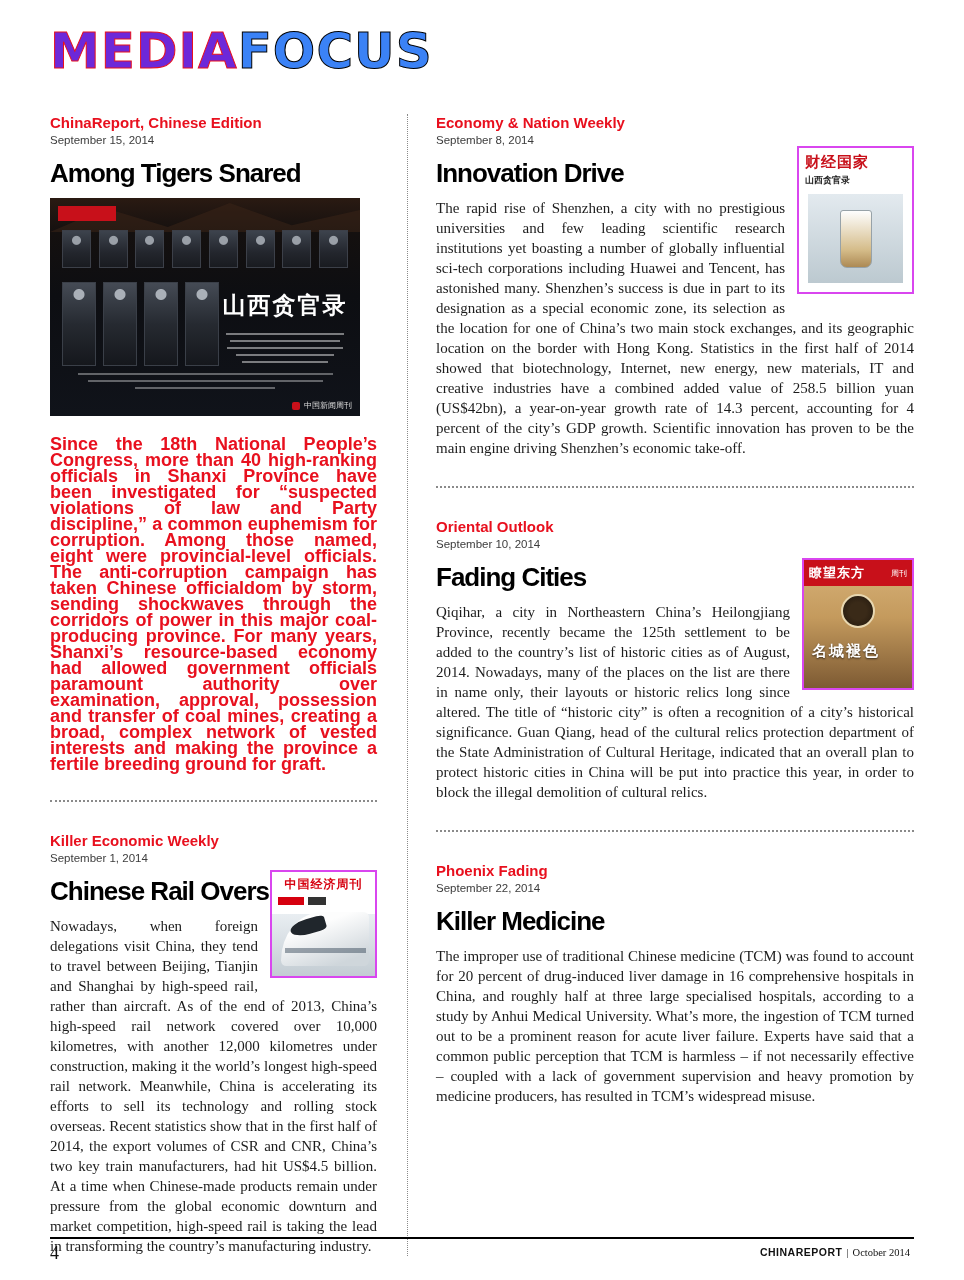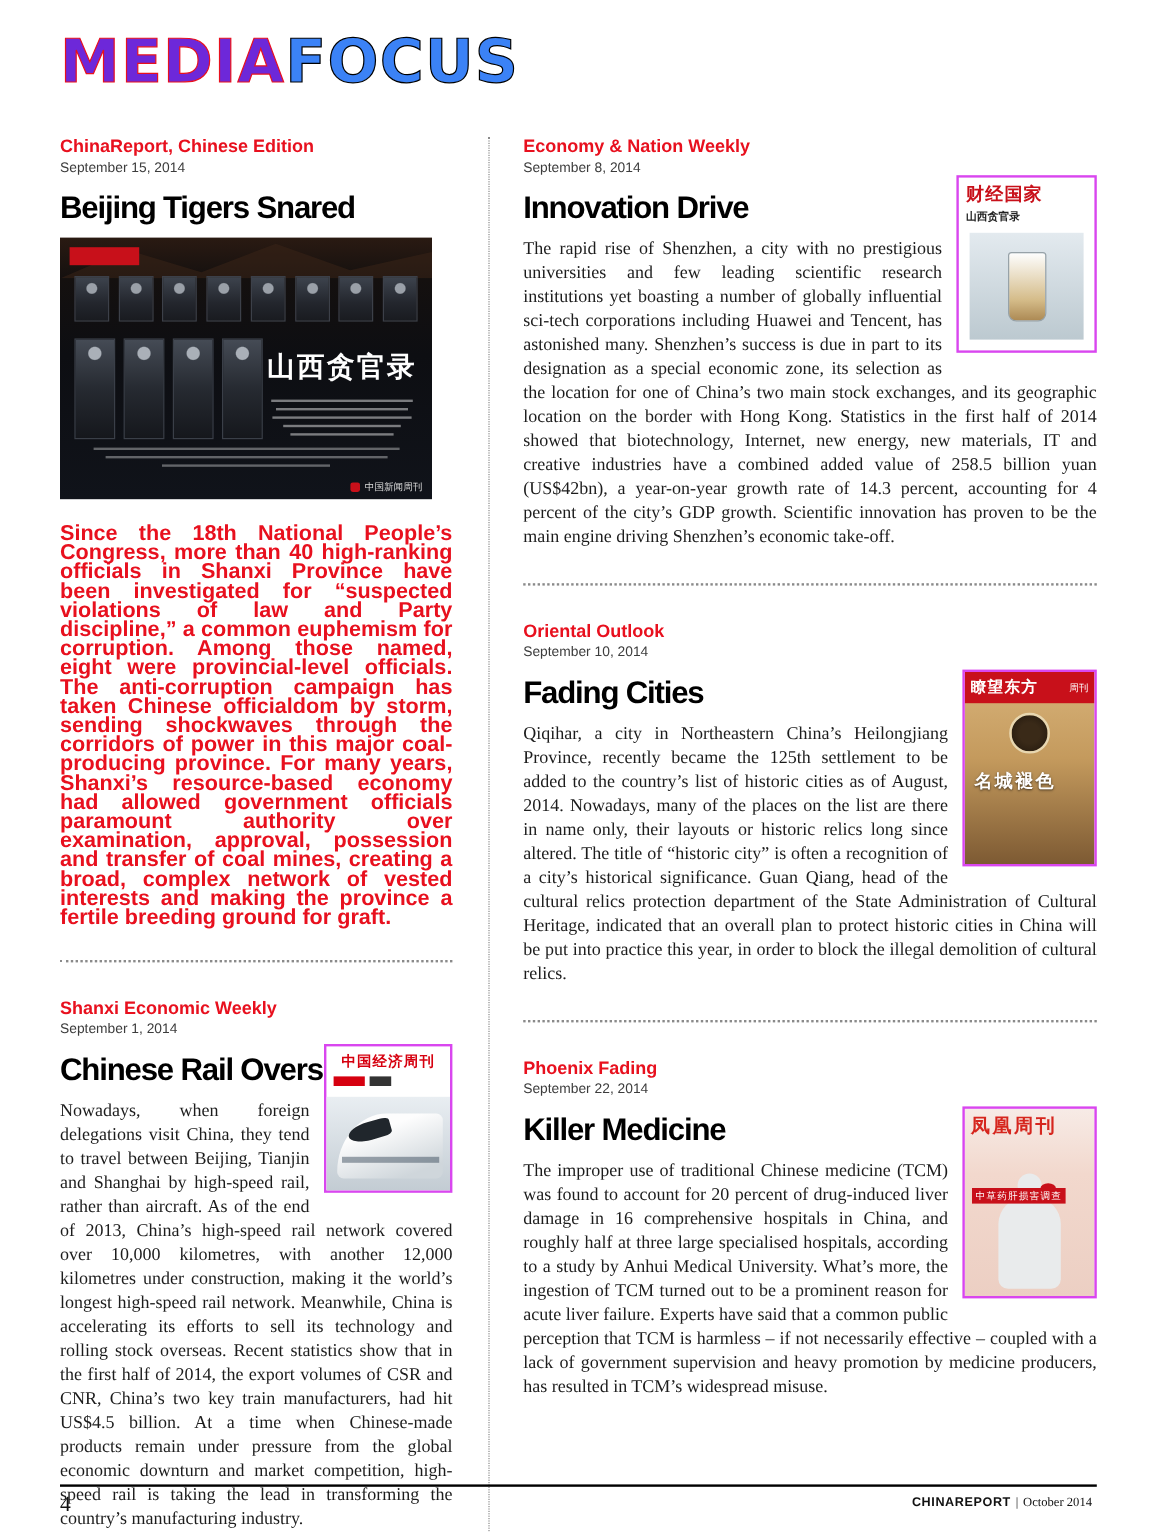--- a/index.html
+++ b/index.html
@@ -62,21 +62,21 @@
 
   .cover-econ { width:117px; height:148px; margin-top:-52px; }
   .ce-masthead { color:#c8101a; font-weight:700; font-size:15px; padding:5px 6px 0; letter-spacing:1px; }
   .ce-story { font-size:9px; color:#222; padding:2px 6px 0; font-weight:700; }
   .ce-photo { position:absolute; left:9px; right:9px; top:46px; bottom:9px;
     background:linear-gradient(180deg,#e3eaef 0%, #bcc9d0 100%); }
   .ce-glass { position:absolute; left:50%; top:18%; transform:translateX(-50%); width:32px; height:58px;
     background:linear-gradient(180deg, rgba(255,255,255,.95) 0%, rgba(214,183,122,.85) 70%, rgba(170,130,70,.9) 100%);
     border:1px solid #97a2a8; border-radius:3px 3px 7px 7px; }
 
-  .cover-orient { width:112px; height:164px; margin-top:-44px;
+  .cover-orient { width:112px; height:132px; margin-top:-44px;
     background:linear-gradient(180deg,#d8b37a 0%, #c49a5d 45%, #7d5a33 100%); }
   .co-band { background:#c8101a; color:#fff; display:flex; justify-content:space-between; align-items:center;
     padding:4px 5px; }
   .co-band-main { font-weight:700; font-size:13px; letter-spacing:1px; }
   .co-band-small { font-size:8px; }
   .co-emblem { position:absolute; left:50%; top:34px; transform:translateX(-50%); width:34px; height:34px;
     border-radius:50%; border:2px solid #e8d7b0;
     background:radial-gradient(circle,#3a2a18 40%, #20160c 100%); }
   .co-story { position:absolute; left:8px; top:82px; color:#fff; font-weight:700; font-size:15px;
     letter-spacing:2px; text-shadow:0 1px 2px rgba(0,0,0,.65); }
@@ -87,21 +87,21 @@
   .cp-figure { position:absolute; left:50%; bottom:6px; transform:translateX(-50%); width:56px; height:96px; }
   .cp-figure:before { content:""; position:absolute; left:50%; top:0; transform:translateX(-50%);
     width:20px; height:20px; border-radius:50%; background:#e9ebec; }
   .cp-figure:after { content:""; position:absolute; left:50%; top:20px; transform:translateX(-50%);
     width:52px; height:76px; border-radius:22px 22px 8px 8px; background:#e9ebec; }
   .cp-liver { position:absolute; right:32px; top:62px; width:13px; height:9px; background:#c8101a;
     border-radius:50%; z-index:2; }
   .cp-story { position:absolute; left:6px; top:66px; z-index:3; background:#c8101a; color:#fff;
     font-size:8px; padding:1px 3px; letter-spacing:1px; }
 
-  .cover-rail { width:107px; height:124px; margin-top:-46px; }
+  .cover-rail { width:107px; height:108px; margin-top:-46px; }
   .crw-masthead { color:#d6000f; font-weight:700; font-size:12px; text-align:center; padding-top:4px;
     letter-spacing:1px; }
   .crw-tags { display:flex; gap:4px; padding:4px 6px 0; align-items:center; }
   .crw-tag { height:8px; background:#d6000f; }
   .crw-tag.t1 { width:26px; } .crw-tag.t2 { width:18px; background:#333; }
   .crw-photo { position:absolute; left:0; right:0; top:42px; bottom:0;
     background:linear-gradient(180deg,#e9eef2 0%, #c3ccd3 100%); }
   .train { position:absolute; right:6px; bottom:10px; width:88px; height:54px;
     background:linear-gradient(160deg,#fdfdfd 30%, #cfd6db 85%);
     border-radius:46px 6px 6px 6px / 54px 6px 6px 6px; }
@@ -130,21 +130,21 @@
     <span class="m-red">MEDIA</span><span class="m-black">FOCUS</span>
   </div>
 
   <div class="columns">
 
     <div class="col-left">
 
       <section class="article">
         <h2 class="source">ChinaReport, Chinese Edition</h2>
         <div class="date">September 15, 2014</div>
-        <h1 class="headline">Beijing Tigers Snared</h1>
+        <h1 class="headline">Among Tigers Snared</h1>
 
         <div class="shanxi-img">
           <div class="si-ridge"></div>
           <div class="si-tag"></div>
           <div class="si-row1">
             <div class="si-thumb"></div>
             <div class="si-thumb"></div>
             <div class="si-thumb"></div>
             <div class="si-thumb"></div>
             <div class="si-thumb"></div>
@@ -176,21 +176,21 @@
             <span>中国新闻周刊</span>
           </div>
         </div>
 
         <p class="lead-red">Since the 18th National People’s Congress, more than 40 high-ranking officials in Shanxi Province have been investigated for “suspected violations of law and Party discipline,” a common euphemism for corruption. Among those named, eight were provincial-level officials. The anti-corruption campaign has taken Chinese officialdom by storm, sending shockwaves through the corridors of power in this major coal-producing province. For many years, Shanxi’s resource-based economy had allowed government officials paramount authority over examination, approval, possession and transfer of coal mines, creating a broad, complex network of vested interests and making the province a fertile breeding ground for graft.</p>
       </section>
 
       <div class="divider"></div>
 
       <section class="article">
-        <h2 class="source">Shanxi Economic Weekly</h2>
+        <h2 class="source">Killer Economic Weekly</h2>
         <div class="date">September 1, 2014</div>
         <h1 class="headline">Chinese Rail Overseas</h1>
 
         <div class="cover cover-rail">
           <div class="crw-masthead">中国经济周刊</div>
           <div class="crw-tags">
             <span class="crw-tag t1"></span>
               <span class="crw-tag t2"></span>
           </div>
           <div class="crw-photo">
@@ -240,26 +240,20 @@
         <p class="body-text">Qiqihar, a city in Northeastern China’s Heilongjiang Province, recently became the 125th settlement to be added to the country’s list of historic cities as of August, 2014. Nowadays, many of the places on the list are there in name only, their layouts or historic relics long since altered. The title of “historic city” is often a recognition of a city’s historical significance. Guan Qiang, head of the cultural relics protection department of the State Administration of Cultural Heritage, indicated that an overall plan to protect historic cities in China will be put into practice this year, in order to block the illegal demolition of cultural relics.</p>
       </section>
 
       <div class="divider"></div>
 
       <section class="article">
         <h2 class="source">Phoenix Fading</h2>
         <div class="date">September 22, 2014</div>
         <h1 class="headline">Killer Medicine</h1>
 
-        <div class="cover cover-phoenix">
-          <div class="cp-masthead">凤凰周刊</div>
-          <div class="cp-story">中草药肝损害调查</div>
-          <div class="cp-liver"></div>
-          <div class="cp-figure"></div>
-        </div>
 
         <p class="body-text">The improper use of traditional Chinese medicine (TCM) was found to account for 20 percent of drug-induced liver damage in 16 comprehensive hospitals in China, and roughly half at three large specialised hospitals, according to a study by Anhui Medical University. What’s more, the ingestion of TCM turned out to be a prominent reason for acute liver failure. Experts have said that a common public perception that TCM is harmless – if not necessarily effective – coupled with a lack of government supervision and heavy promotion by medicine producers, has resulted in TCM’s widespread misuse.</p>
       </section>
 
     </div>
   </div>
 
   <div class="footer-line"></div>
   <div class="page-number">4</div>
   <div class="footer-right">

